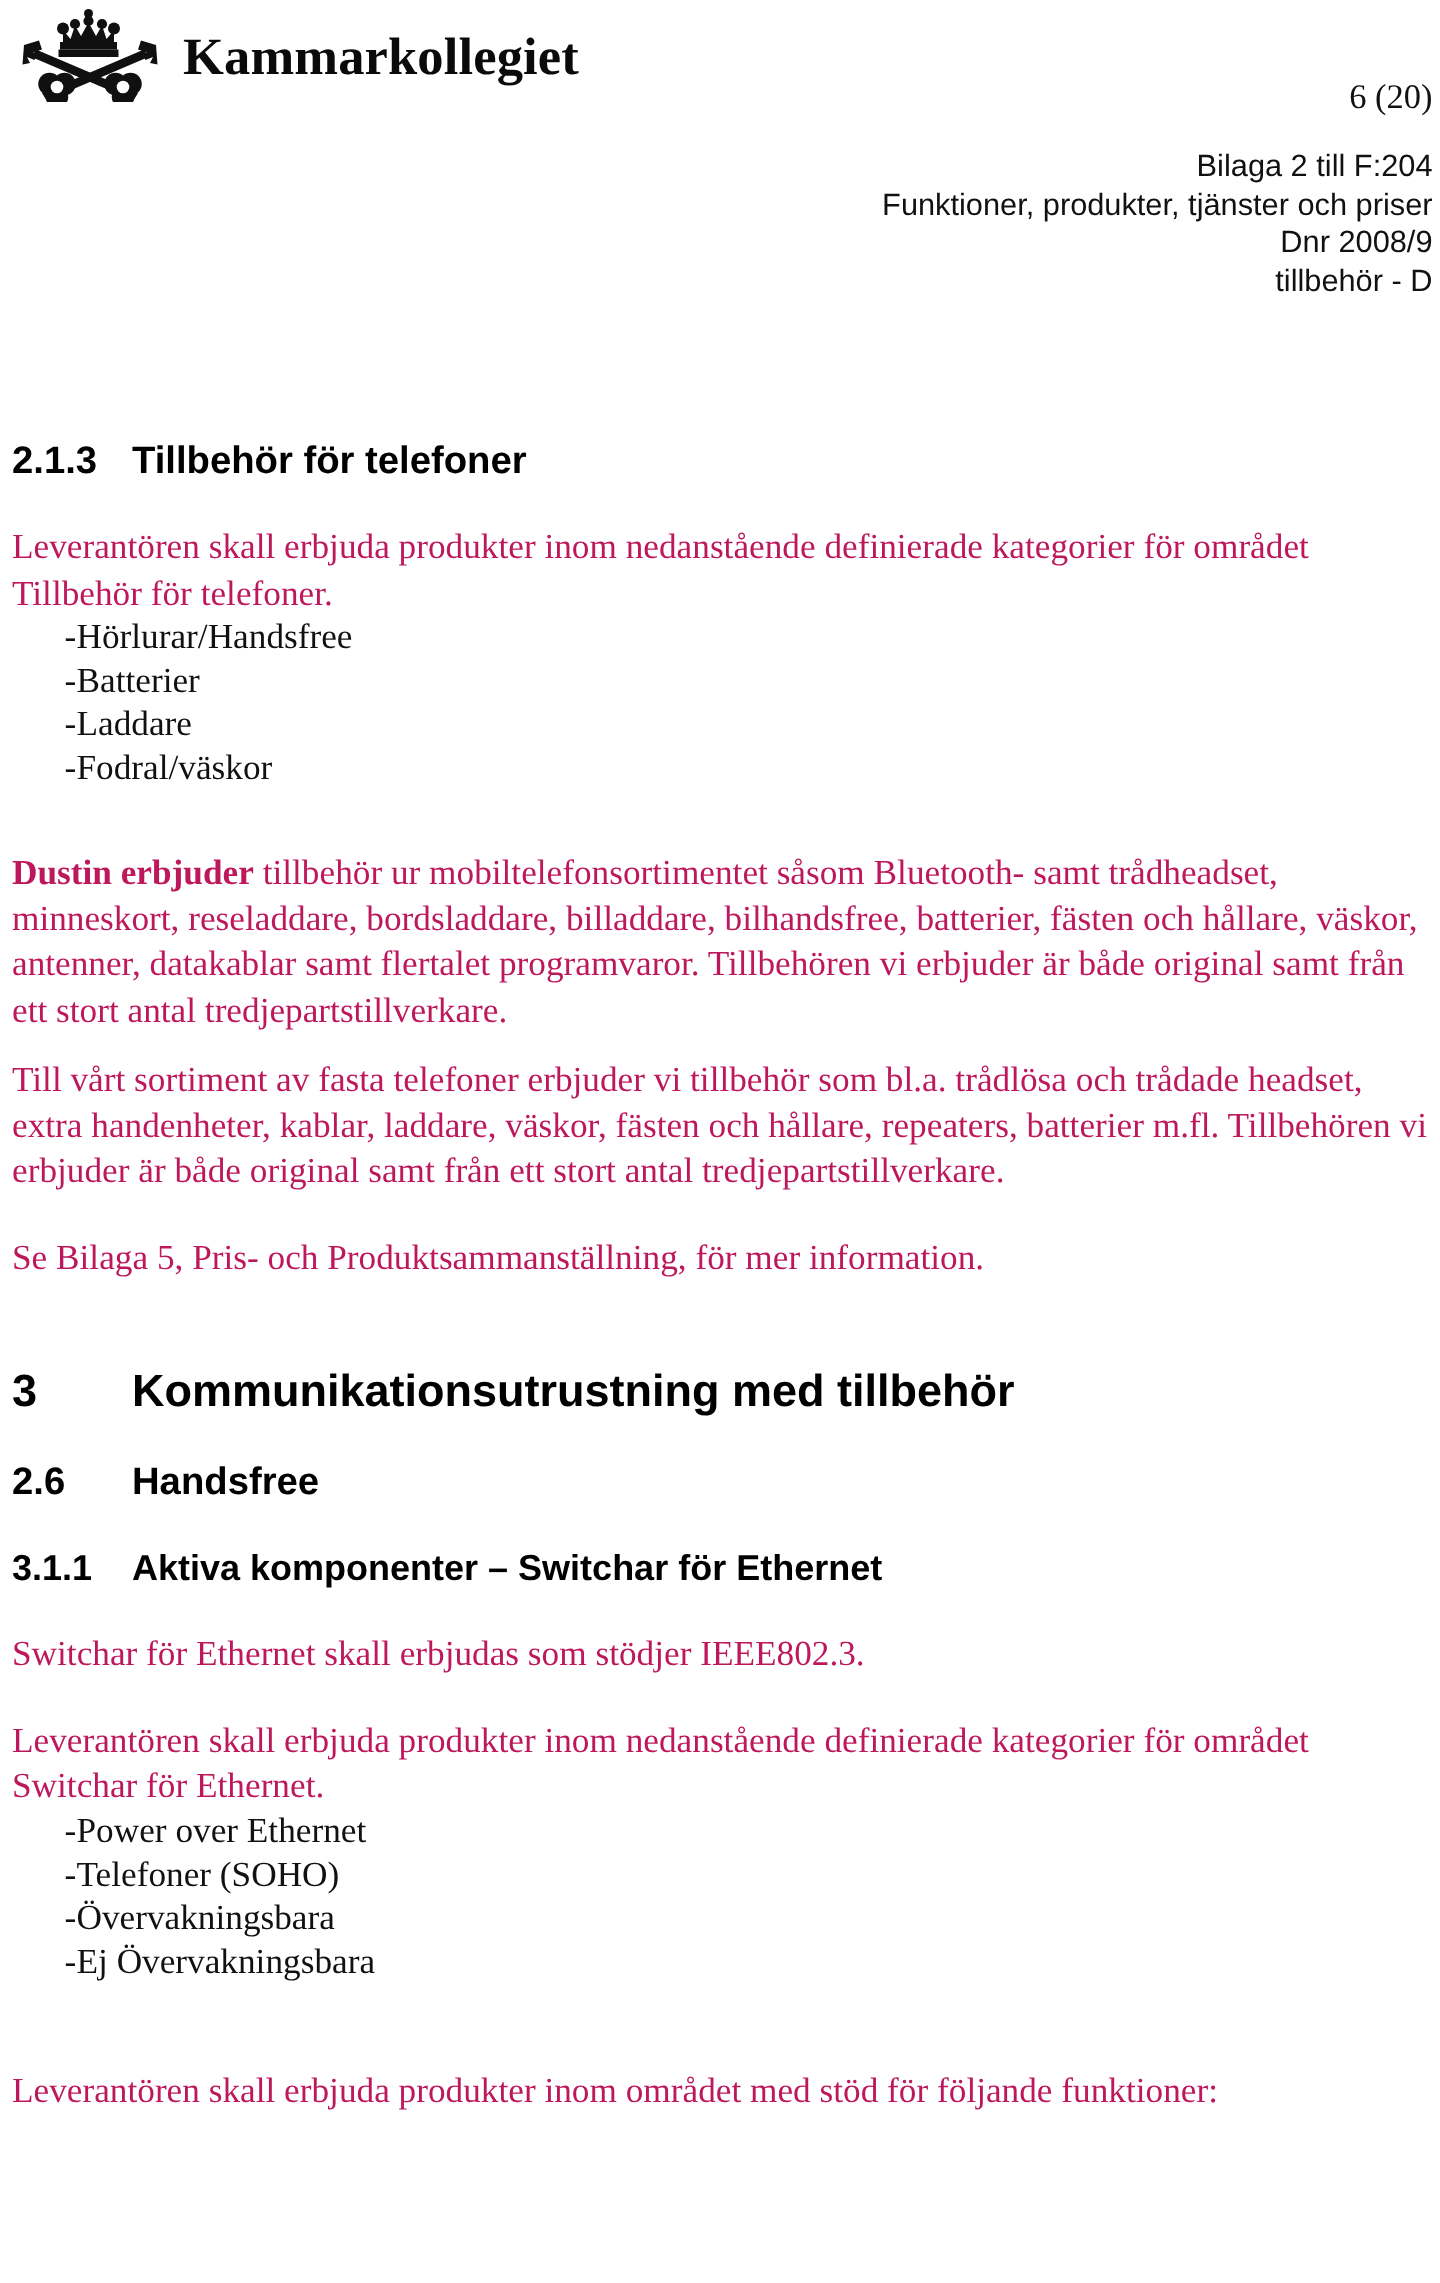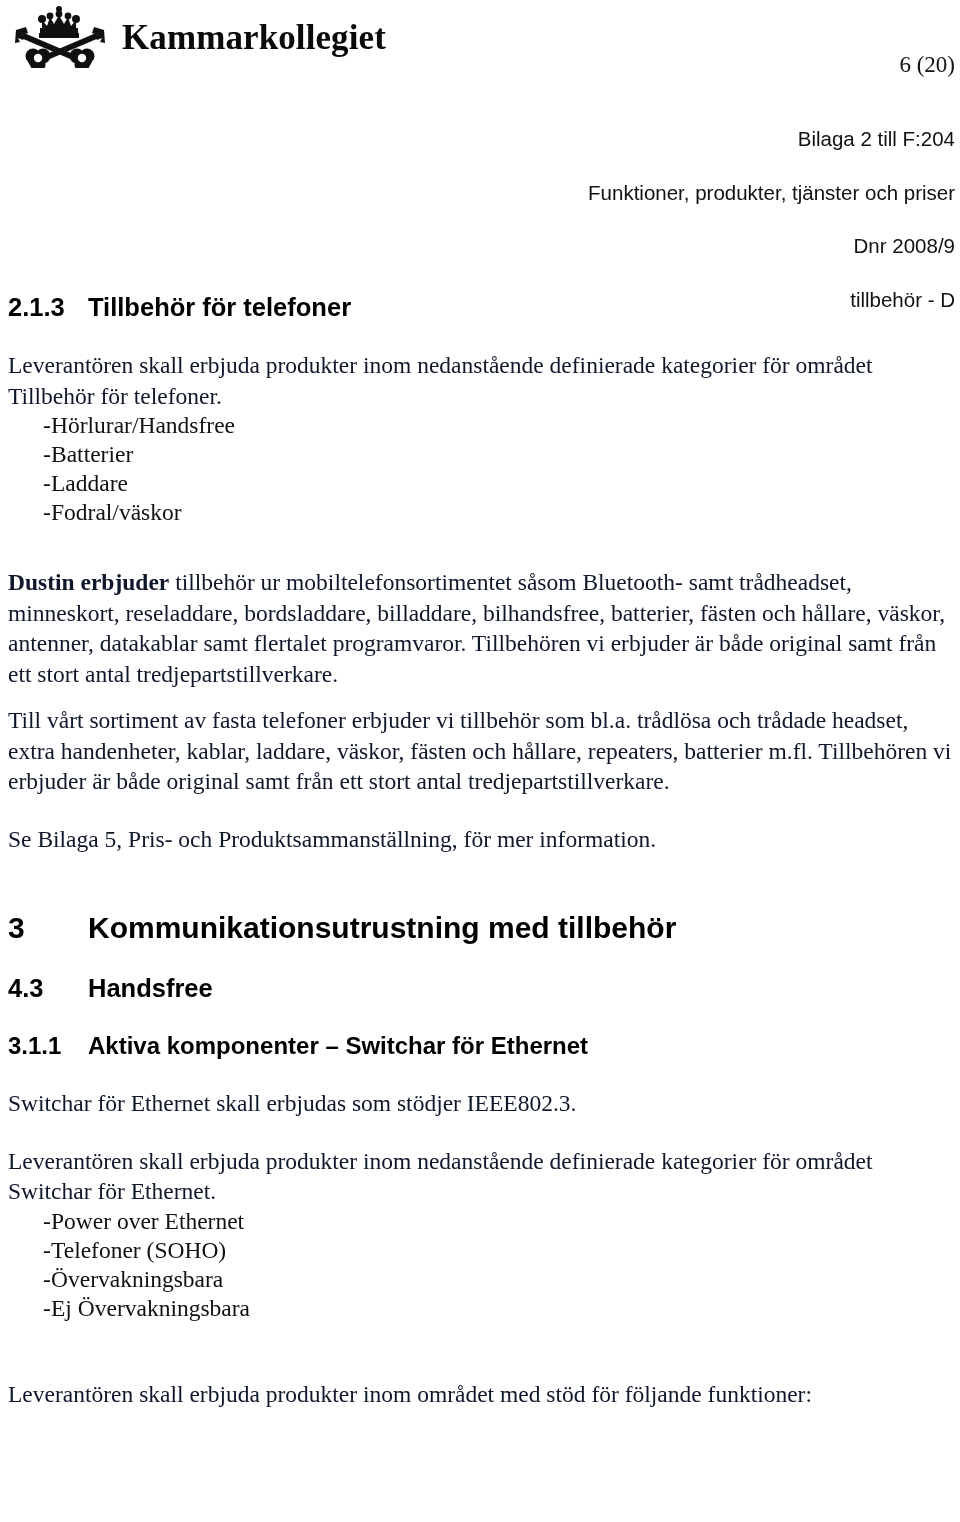--- a/index.html
+++ b/index.html
@@ -63,21 +63,21 @@
     position: absolute;
     right: 5px;
     top: 98px;
     width: 640px;
     text-align: right;
     font-family: "Liberation Sans", "DejaVu Sans", sans-serif;
     font-size: 20.5px;
     line-height: 25.5px;
     color: #111;
   }
-  .doc-ref div { white-space: nowrap; margin-top: 28px; }
+  .doc-ref div { white-space: nowrap; }
 
   
   .content {
     position: absolute;
     left: 8px;
     top: 292px;
     width: 944px;
   }
 
   h3.sec-h3,
@@ -99,21 +99,21 @@
     flex: 0 0 auto;
     min-width: 80px;
   }
   .h-text { display: inline-block; }
 
   p.body {
     margin: 0;
     font-family: "Liberation Serif", "DejaVu Serif", serif;
     font-size: 23.5px;
     line-height: 30.5px;
-    color: #0f172a;
+    color: #be185d;
   }
   p.body b { font-weight: 700; }
 
   ul.dashlist {
     margin: 0;
     padding: 0;
     list-style: none;
   }
   ul.dashlist li {
     font-family: "Liberation Serif", "DejaVu Serif", serif;
@@ -232,21 +232,21 @@
     <div class="gap-xl"></div>
 
     <h2 class="sec-h2">
       <span class="h-num">3</span>
       <span class="h-text">Kommunikationsutrustning med tillbehör</span>
     </h2>
 
     <div class="gap-md"></div>
 
     <h3 class="sec-h3">
-      <span class="h-num">4.3</span>
+      <span class="h-num">2.6</span>
       <span class="h-text">Handsfree</span>
     </h3>
 
     <div class="gap-md"></div>
 
     <h4 class="sec-h4">
       <span class="h-num">3.1.1</span>
       <span class="h-text">Aktiva komponenter – Switchar för Ethernet</span>
     </h4>
 

